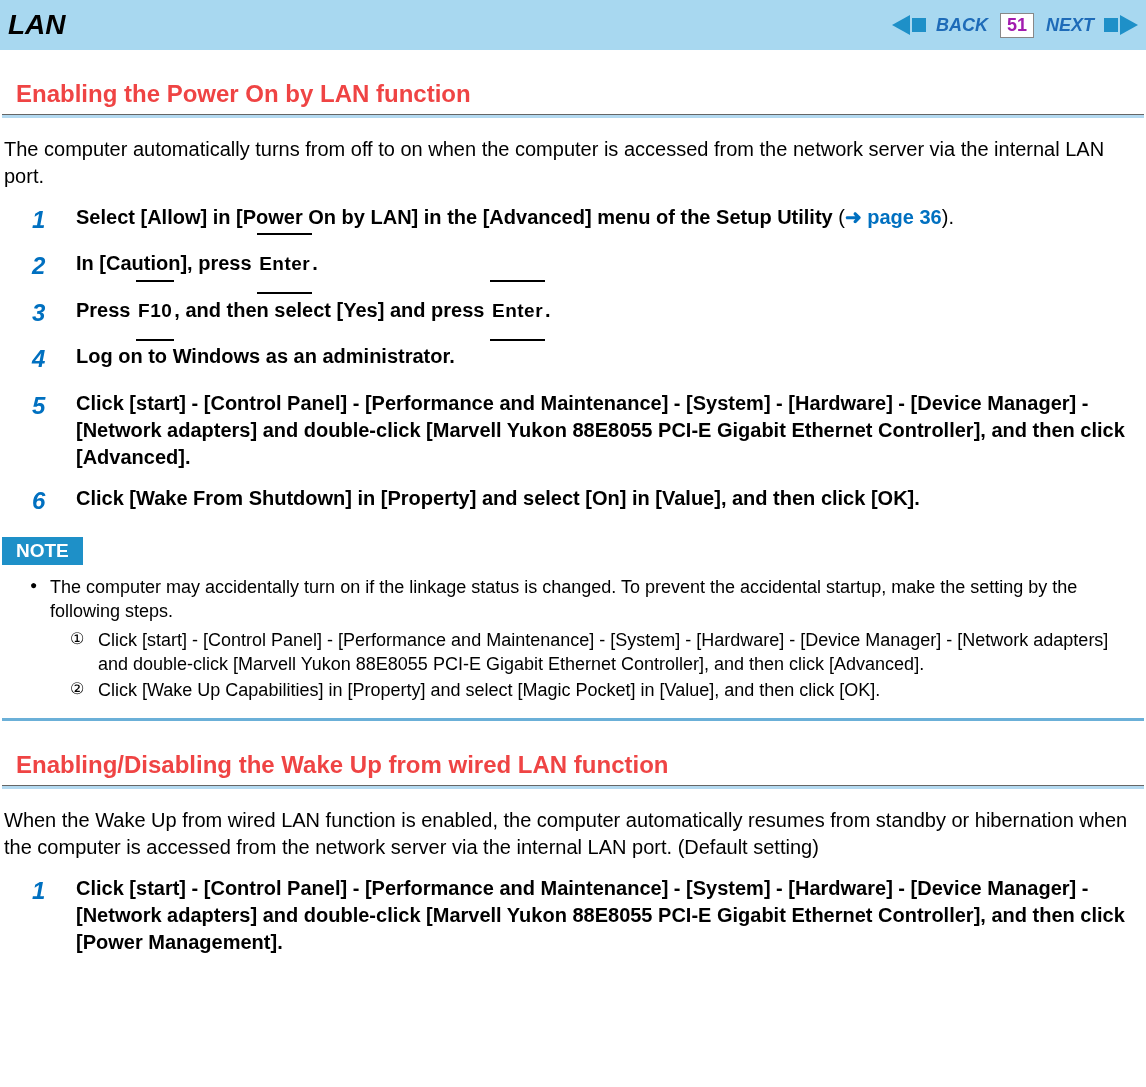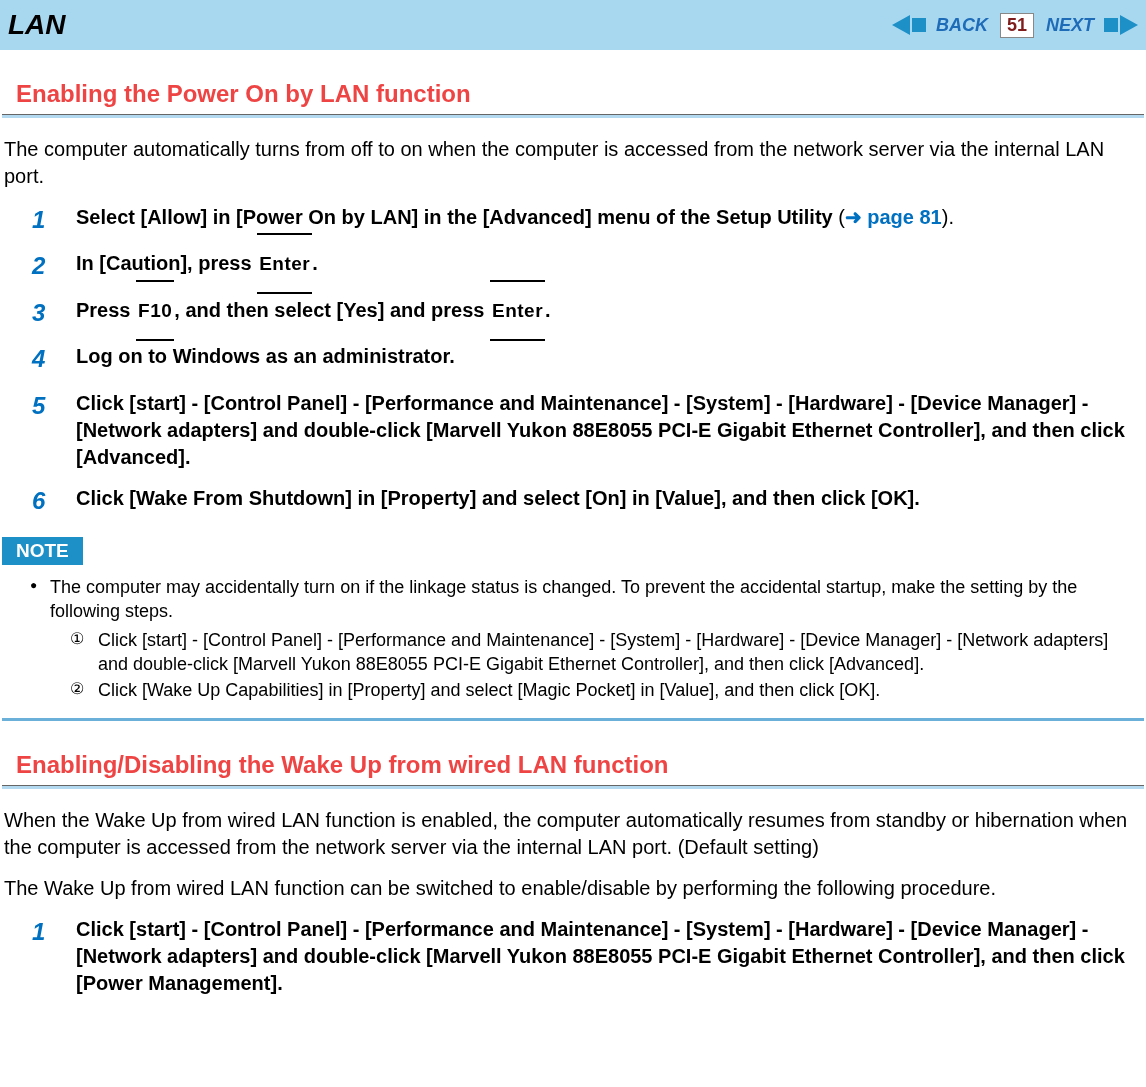--- a/index.html
+++ b/index.html
@@ -6,21 +6,21 @@
     body { font-family: Arial, Helvetica, sans-serif; width: 1146px; background: #fff; color: #000; }
     .header-bar { background: #a8d8f0; display: flex; align-items: center; justify-content: space-between; padding: 0 8px; height: 50px; }
     .doc-title { font-size: 28px; font-weight: bold; font-style: italic; color: #000; }
     .nav { display: flex; align-items: center; gap: 12px; font-style: italic; font-weight: bold; font-size: 18px; }
     .nav-back, .nav-next { color: #1e6bb8; cursor: pointer; }
     .arrow-left, .arrow-right { width: 0; height: 0; display: inline-block; }
     .arrow-left { border-top: 10px solid transparent; border-bottom: 10px solid transparent; border-right: 18px solid #1e90c8; margin-right: 2px; }
     .arrow-right { border-top: 10px solid transparent; border-bottom: 10px solid transparent; border-left: 18px solid #1e90c8; margin-left: 2px; }
     .arrow-tail-l { display:inline-block; width:14px; height:14px; background:#1e90c8; vertical-align:middle; margin-right:-2px;}
     .arrow-tail-r { display:inline-block; width:14px; height:14px; background:#1e90c8; vertical-align:middle; margin-left:-2px;}
-    .page-num { background:#fff; border:1px solid #888; padding:1px 6px; font-style:normal; color:#7f1d1d; font-weight:bold; font-size:18px; }
+    .page-num { background:#fff; border:1px solid #888; padding:1px 6px; font-style:normal; color:#a21caf; font-weight:bold; font-size:18px; }
     .content { padding: 0 2px; }
     .section-heading { font-size: 24px; font-weight: bold; color: #ef4444; margin: 30px 0 6px 14px; }
     .section-rule { height: 4px; background: linear-gradient(to bottom, #666 0%, #666 25%, #b3d9f0 25%, #b3d9f0 100%); margin-bottom: 18px; }
     .note-close-rule { height: 3px; background: #6bb0d8; margin: 12px 0 24px 0; }
     .intro { font-size: 20px; margin: 0 2px 14px 2px; line-height: 1.35; }
     .steps { list-style:none; margin: 0 2px 0 30px; }
     .step { display:flex; gap:22px; margin-bottom: 14px; font-size: 20px; font-weight: bold; line-height:1.35; }
     .step-num { color:#0070c0; font-style: italic; font-size: 24px; min-width: 22px; }
     .step-text { flex:1; }
     .step-text .plain { font-weight: normal; }
@@ -60,21 +60,21 @@
 
   <h2 class="section-heading">Enabling the Power On by LAN function</h2>
   <div class="section-rule"></div>
 
   <p class="intro">The computer automatically turns from off to on when the computer is accessed from the network server via the internal LAN port.</p>
 
   <ol class="steps">
     <li class="step">
       <span class="step-num">1</span>
       <span class="step-text">
-        <span>Select [Allow] in [Power On by LAN] in the [Advanced] menu of the Setup Utility </span><span class="plain">(</span><span class="xref"><span class="xref-arrow"></span><span>➜ page 81</span></span><span class="plain">).</span>
+        <span>Select [Allow] in [Power On by LAN] in the [Advanced] menu of the Setup Utility </span><span class="plain">(</span><span class="xref"><span class="xref-arrow"></span><span>➜ page 36</span></span><span class="plain">).</span>
       </span>
     </li>
     <li class="step">
       <span class="step-num">2</span>
       <span class="step-text">
         <span>In [Caution], press </span><span class="key">Enter</span><span>.</span>
       </span>
     </li>
     <li class="step">
       <span class="step-num">3</span>
@@ -111,21 +111,20 @@
         </li>
       </ol>
     </li>
   </ul>
   <div class="note-close-rule"></div>
 
   <h2 class="section-heading">Enabling/Disabling the Wake Up from wired LAN function</h2>
   <div class="section-rule"></div>
 
   <p class="intro">When the Wake Up from wired LAN function is enabled, the computer automatically resumes from standby or hibernation when the computer is accessed from the network server via the internal LAN port. (Default setting)</p>
-  <p class="intro">The Wake Up from wired LAN function can be switched to enable/disable by performing the following procedure.</p>
 
   <ol class="steps">
     <li class="step">
       <span class="step-num">1</span>
       <span class="step-text">Click [start] - [Control Panel] - [Performance and Maintenance] - [System] - [Hardware] - [Device Manager] - [Network adapters] and double-click [Marvell Yukon 88E8055 PCI-E Gigabit Ethernet Controller], and then click [Power Management].</span>
     </li>
   </ol>
 
 </div>
 

